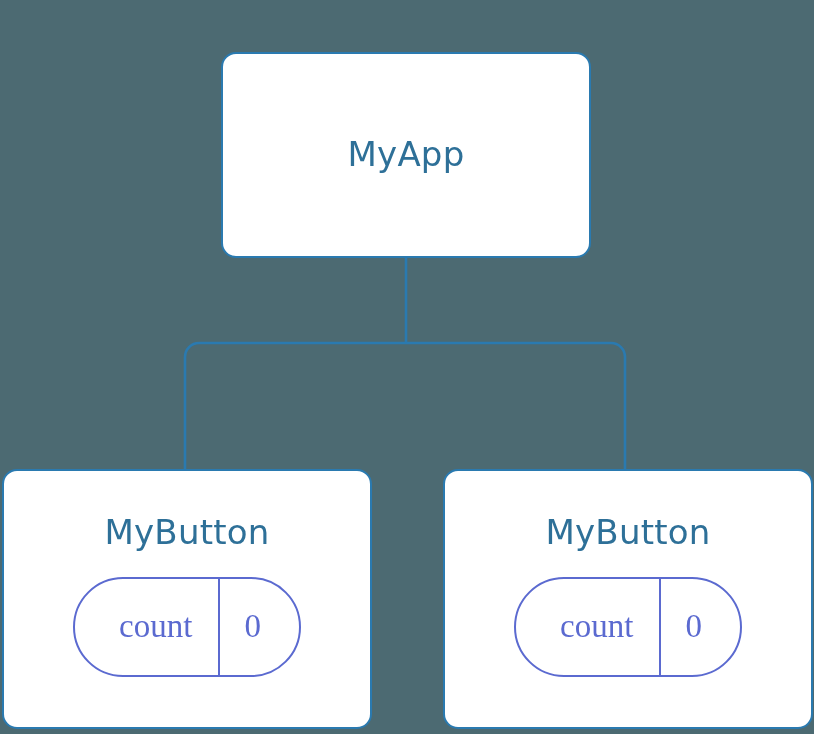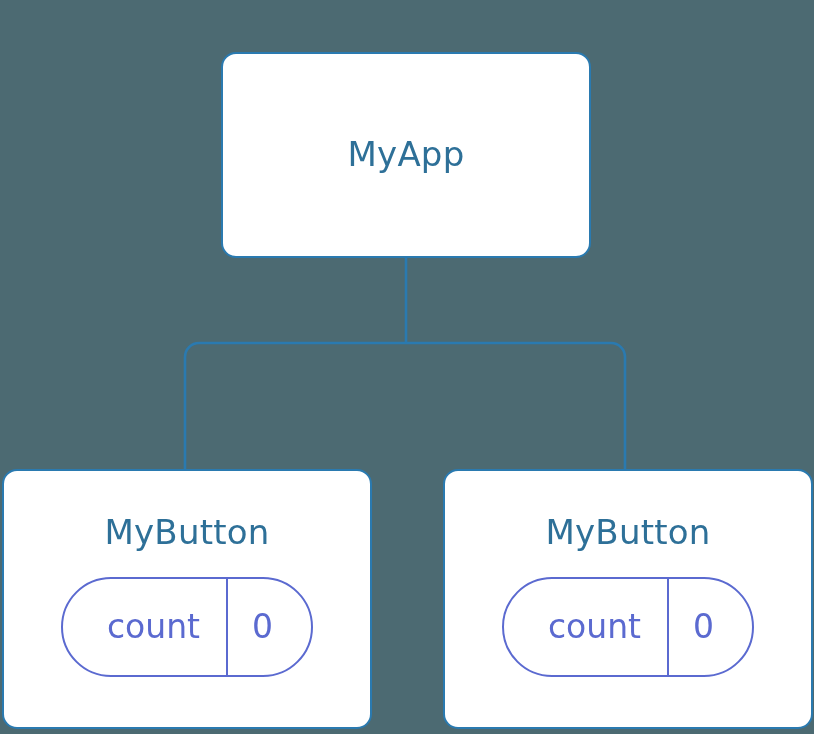--- a/index.html
+++ b/index.html
@@ -70,20 +70,21 @@
   .state-pill {
     margin-top: 26px;
     display: flex;
     align-items: stretch;
     height: 100px;
     border: 2px solid #5b6ad0;
     border-radius: 52px;
     box-sizing: border-box;
     overflow: hidden;
     background: #ffffff;
+    font-family: Liberation Serif, serif;
   }
   .pill-key {
     display: flex;
     align-items: center;
     justify-content: center;
     padding: 0 26px 0 44px;
     color: #5b6ad0;
     font-size: 33px;
     white-space: nowrap;
   }

